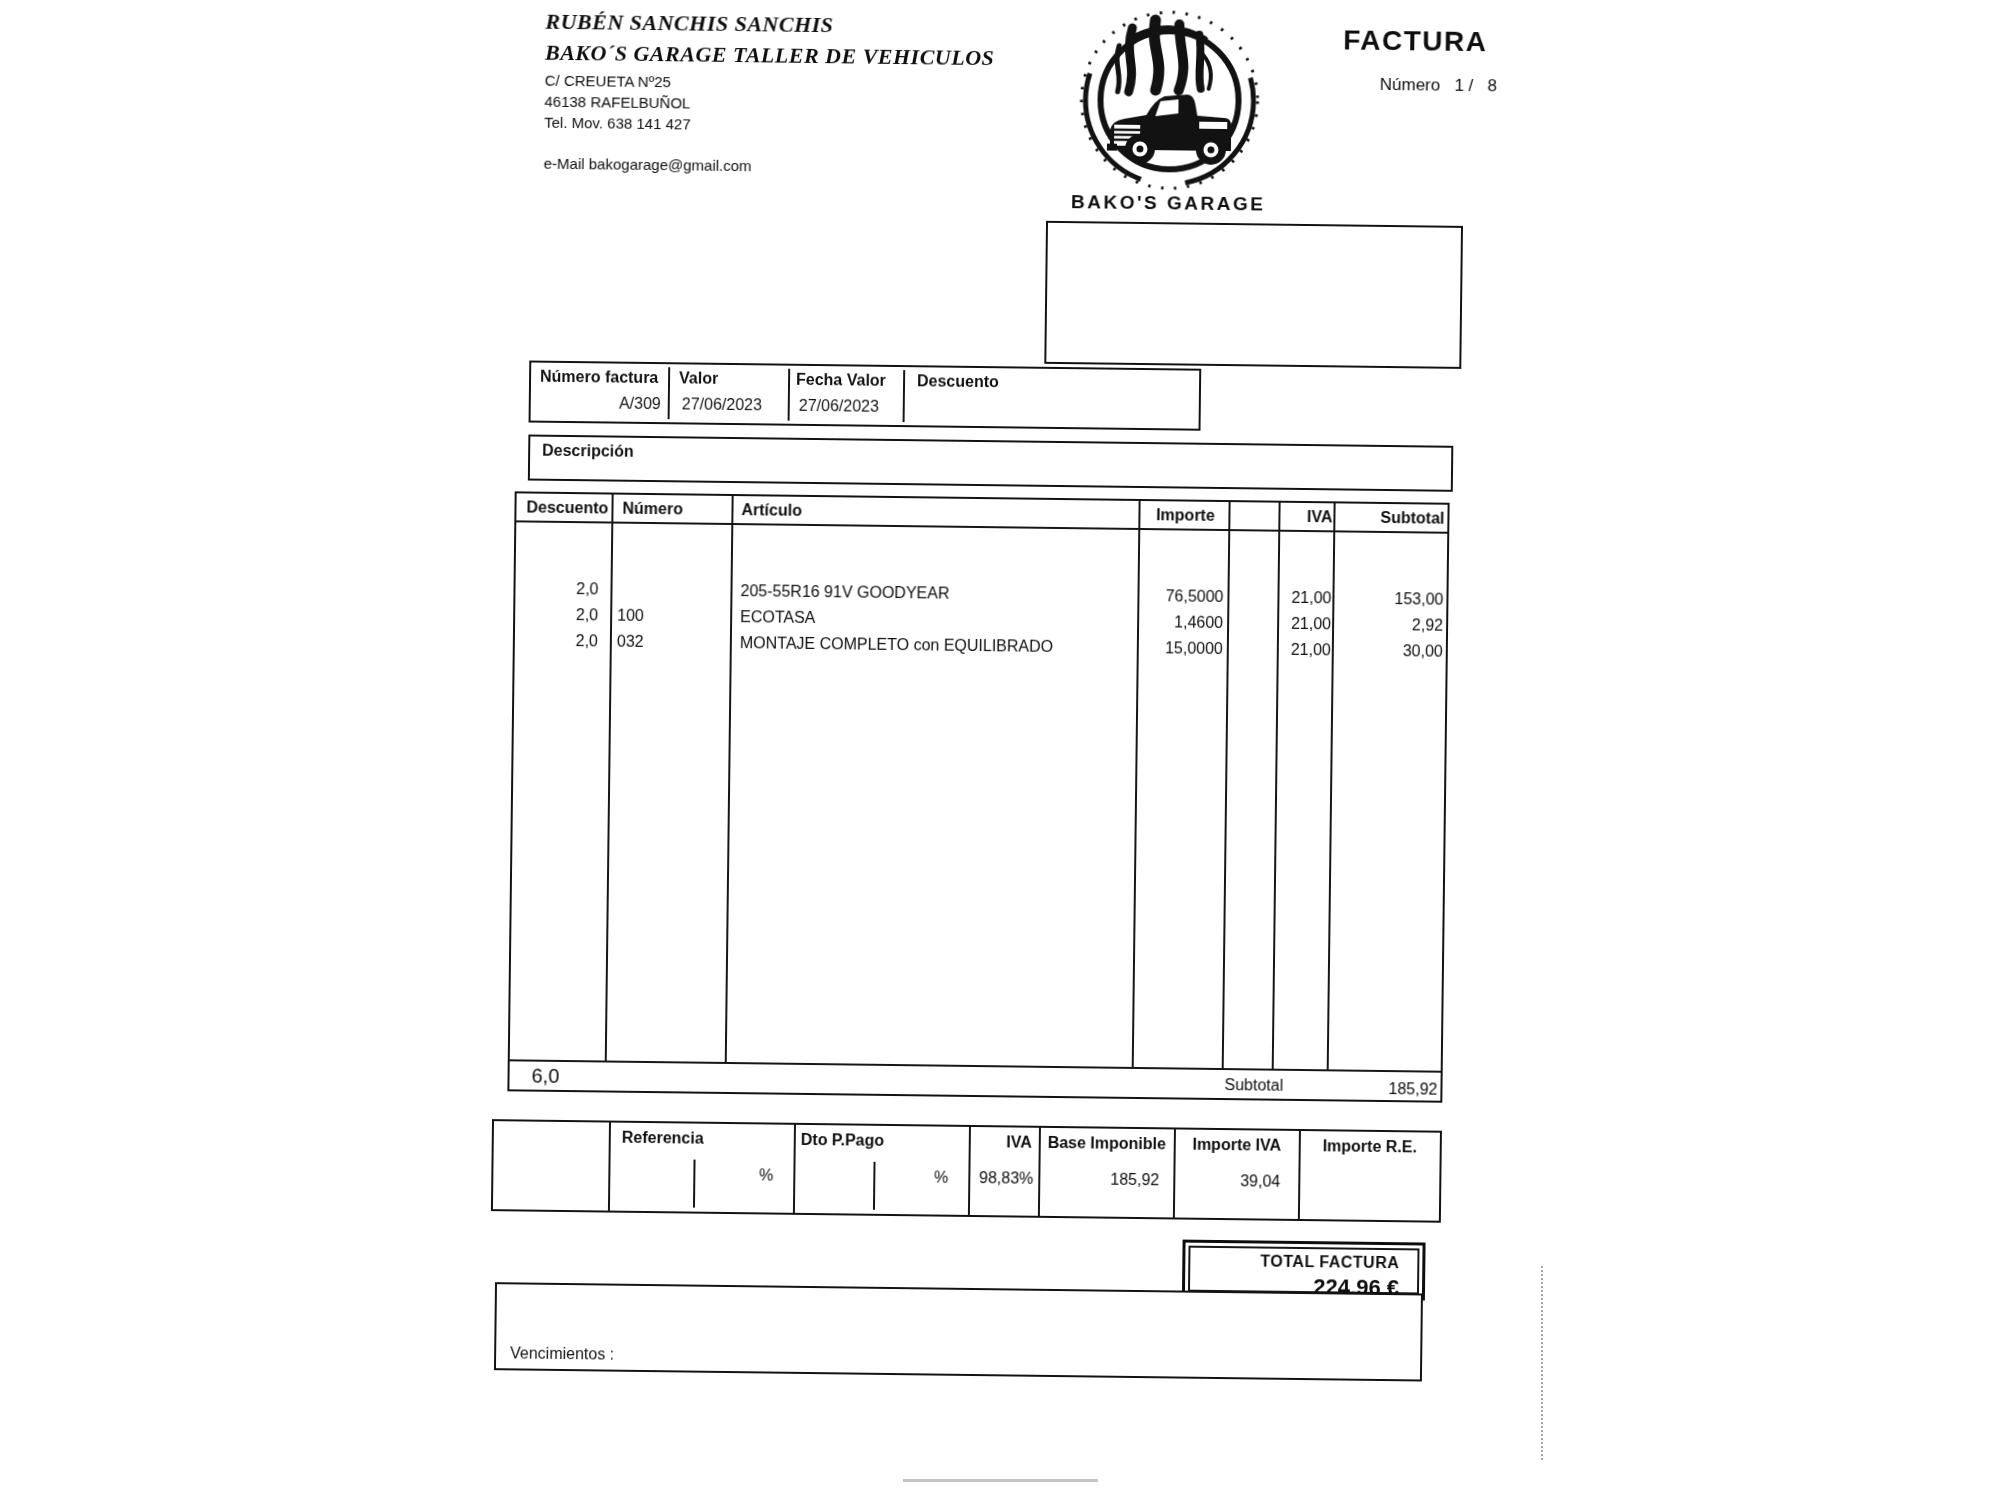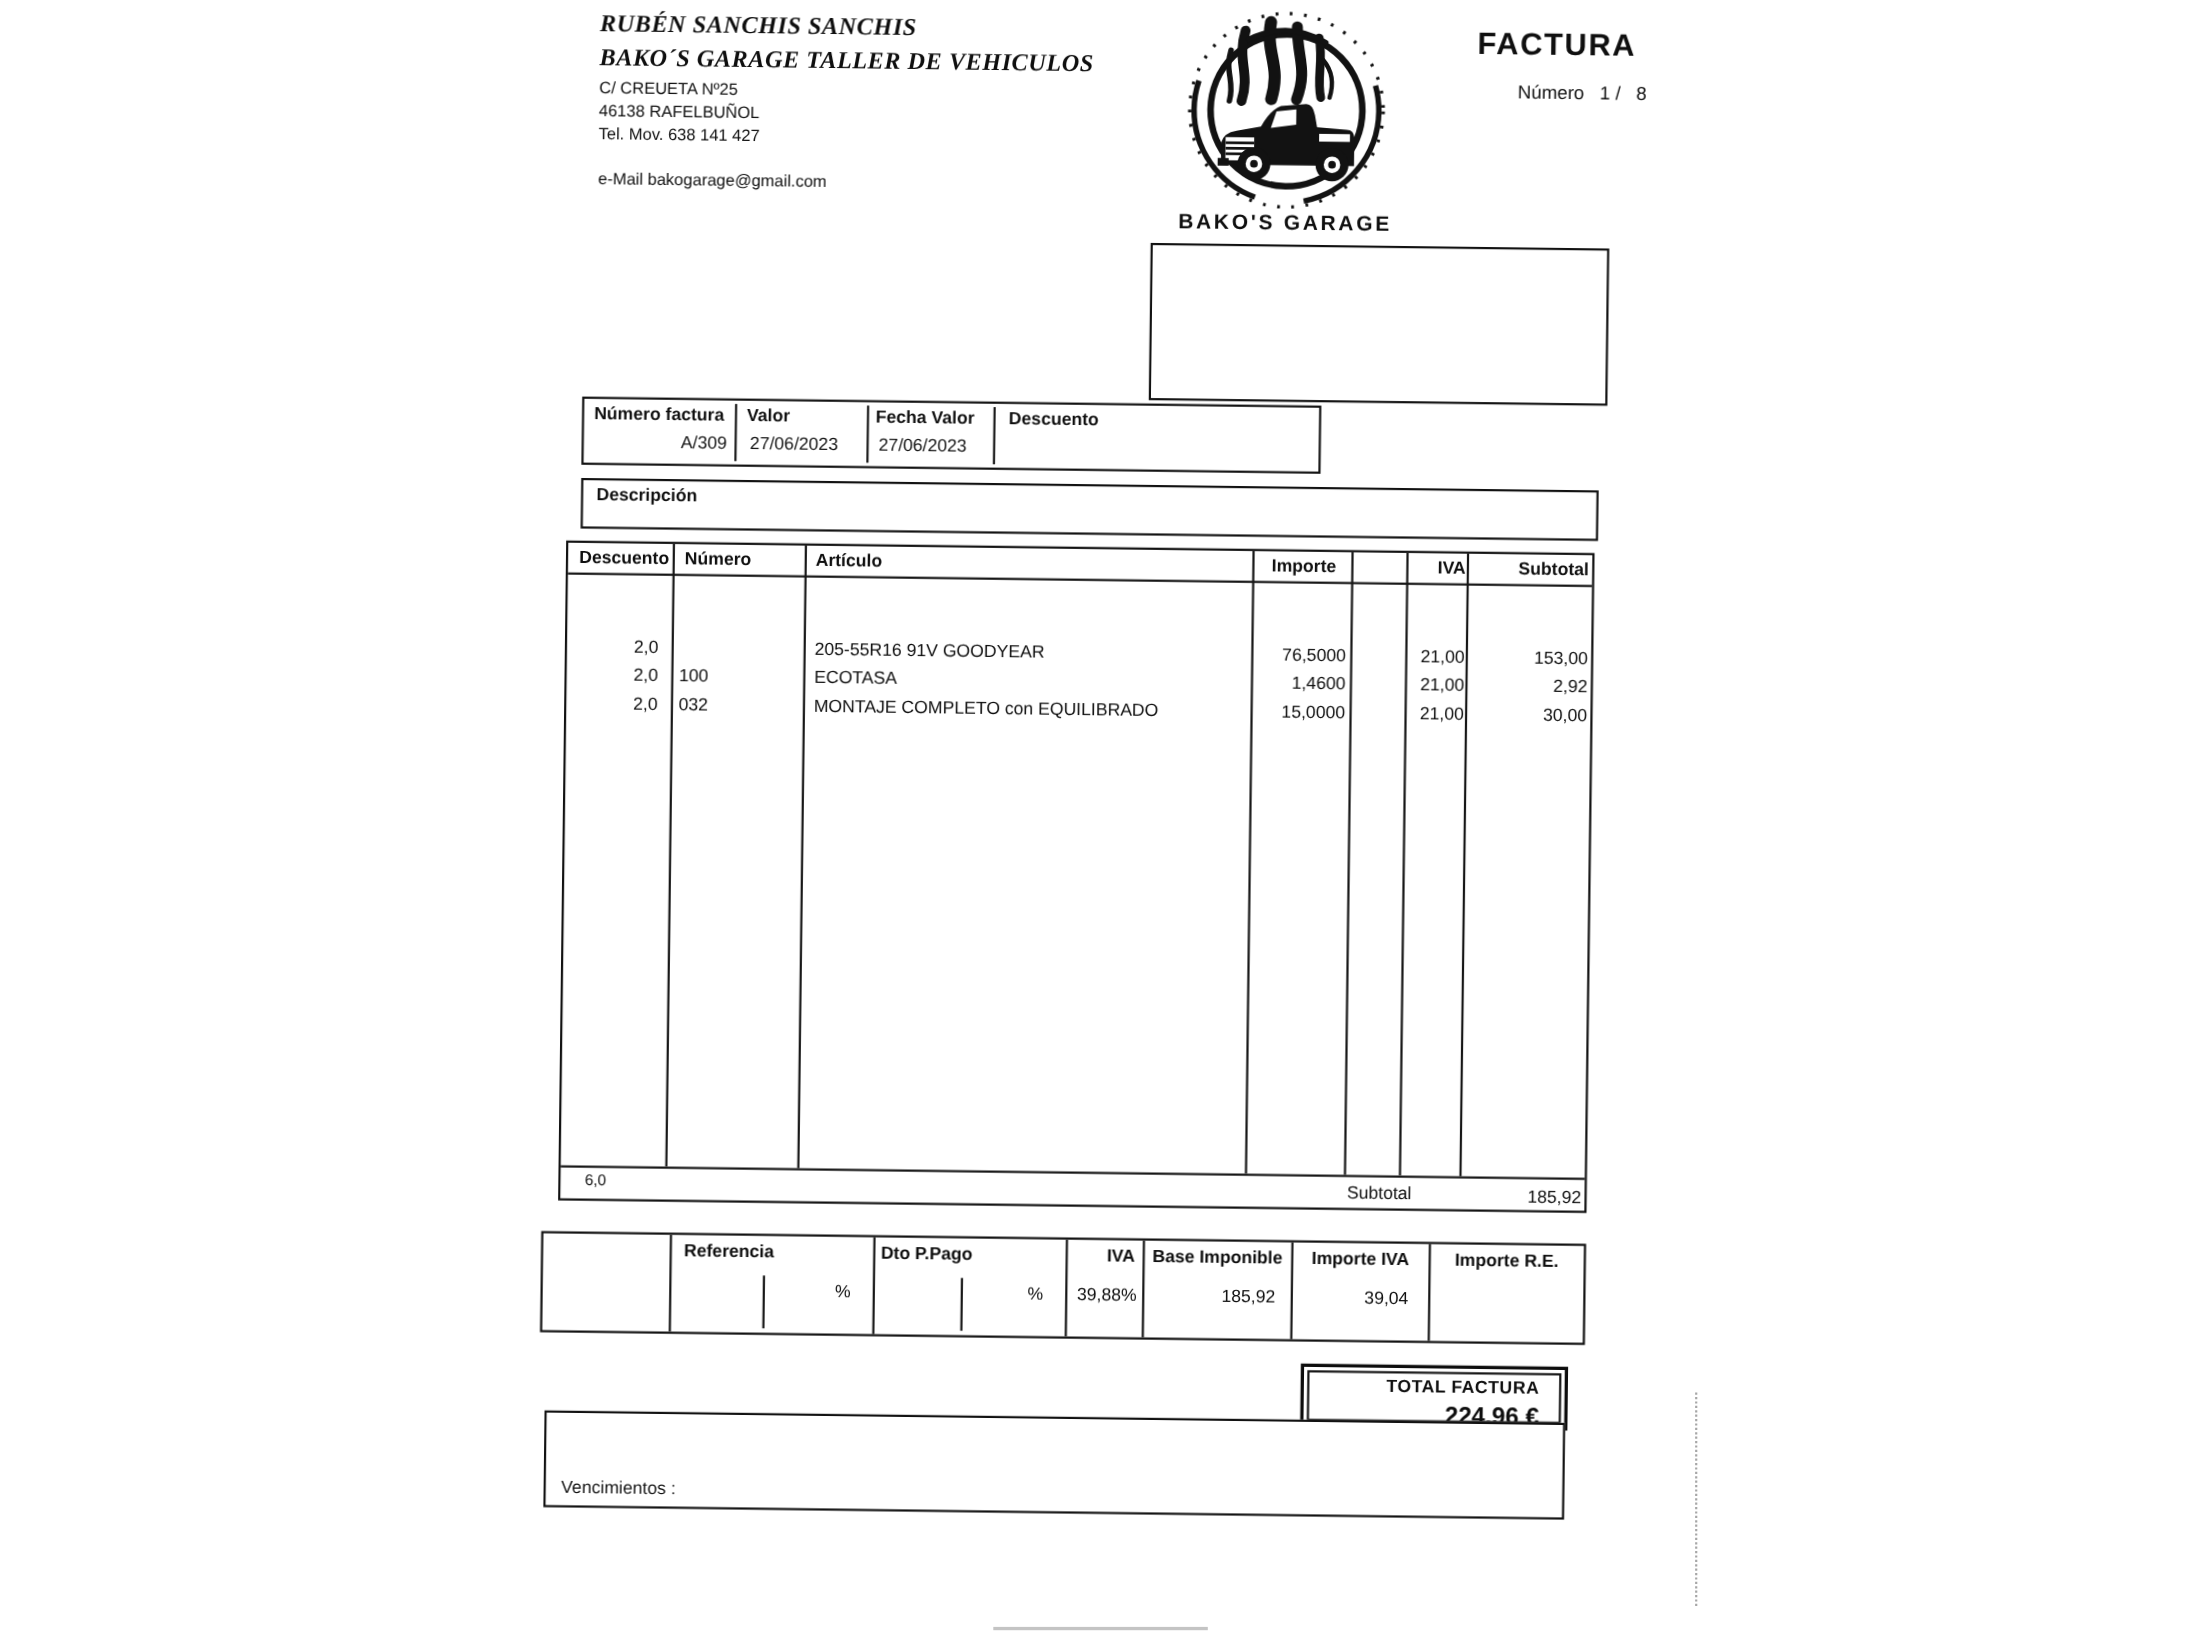--- a/index.html
+++ b/index.html
@@ -45,21 +45,21 @@
   .items .totline { position:absolute; left:0; right:0; top:566px; height:2px; background:#1a1a1a; }
   .hcell { position:absolute; top:5px; font-size:16px; font-weight:bold; }
   .item-row { position:absolute; left:0; width:931px; height:25px; font-size:16px; }
   .cell { position:absolute; top:0; white-space:nowrap; }
   .c-cant { left:0;   width:93px;  text-align:right; padding-right:10px; }
   .c-cod  { left:102px; width:105px; }
   .c-art  { left:225px; width:400px; }
   .c-pre  { left:520px; width:188px; text-align:right; }
   .c-iva  { left:728px; width:88px;  text-align:right; }
   .c-sub  { left:826px; width:102px; text-align:right; }
-  .tot-cant { position:absolute; left:22px; top:571px; font-size:14px; }
+  .tot-cant { position:absolute; left:22px; top:571px; font-size:20px; }
   .tot-label { position:absolute; left:715px; top:574px; font-size:16px; }
   .tot-value { position:absolute; left:800px; top:576px; width:128px; text-align:right; font-size:16px; }
 
   
   .summary { left:505px; top:1125px; width:950px; height:92px; border:2px solid #161616; }
   .summary .vl { position:absolute; top:0; bottom:0; width:2px; background:#1a1a1a; }
   .summary .svl { position:absolute; top:36px; height:48px; width:2px; background:#1a1a1a; }
   .scell { position:absolute; top:6px; font-size:16px; font-weight:bold; white-space:nowrap; }
   .sval  { position:absolute; top:42px; font-size:16px; white-space:nowrap; }
 
@@ -221,21 +221,21 @@
 
     <div class="scell" style="left:128px">Referencia</div>
     <div class="scell" style="left:307px">Dto P.Pago</div>
     <div class="scell" style="left:480px; width:58px; text-align:right">IVA</div>
     <div class="scell" style="left:548px; width:130px; text-align:center">Base Imponible</div>
     <div class="scell" style="left:683px; width:120px; text-align:center">Importe IVA</div>
     <div class="scell" style="left:808px; width:136px; text-align:center">Importe R.E.</div>
 
     <div class="sval" style="left:180px; width:100px; text-align:right">%</div>
     <div class="sval" style="left:355px; width:100px; text-align:right">%</div>
-    <div class="sval" style="left:478px; width:62px; text-align:right">39,88%</div>
+    <div class="sval" style="left:478px; width:62px; text-align:right">98,83%</div>
     <div class="sval" style="left:548px; width:118px; text-align:right">185,92</div>
     <div class="sval" style="left:683px; width:104px; text-align:right">39,04</div>
     <div class="sval" style="left:808px; width:120px; text-align:right"></div>
   </div>
 
   <div class="abs total-box">
     <div class="total-inner">
       <div class="total-label">TOTAL FACTURA</div>
       <div class="total-value">224,96 €</div>
     </div>

